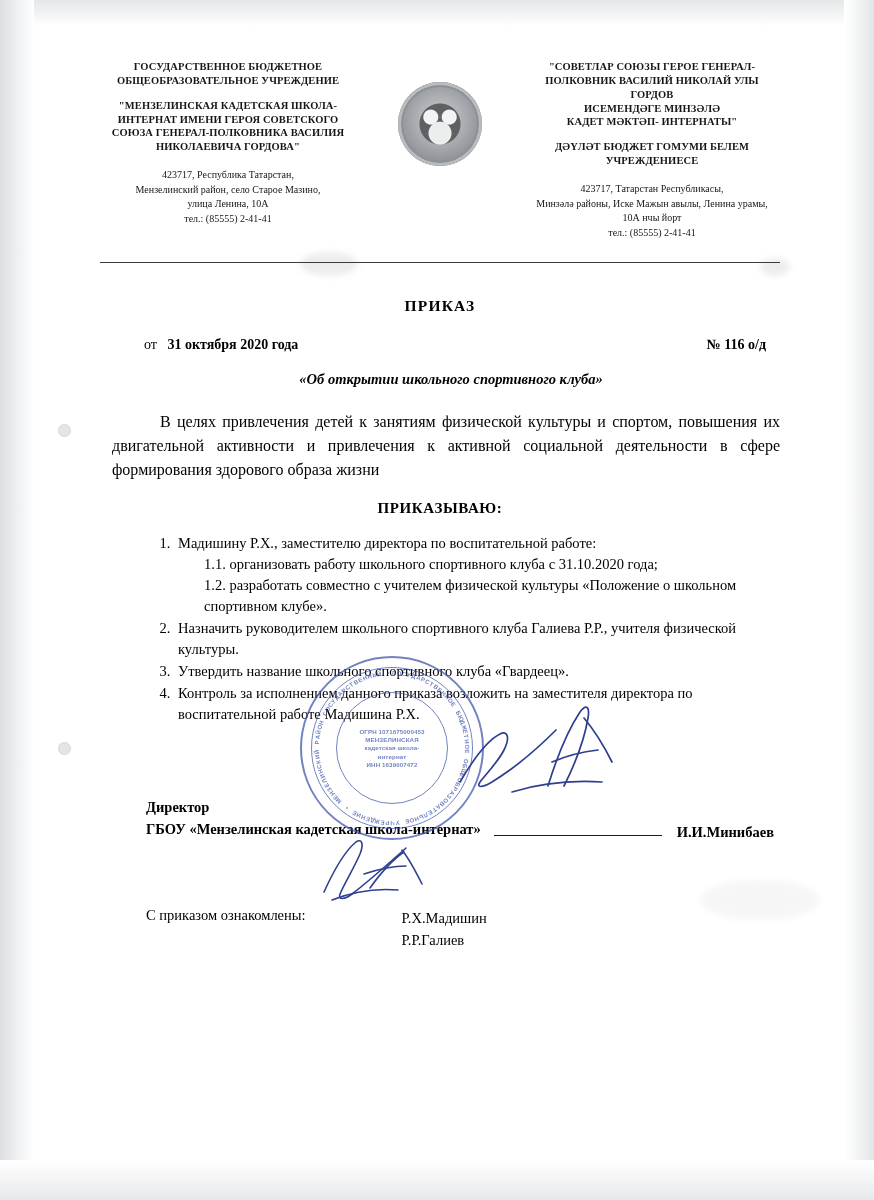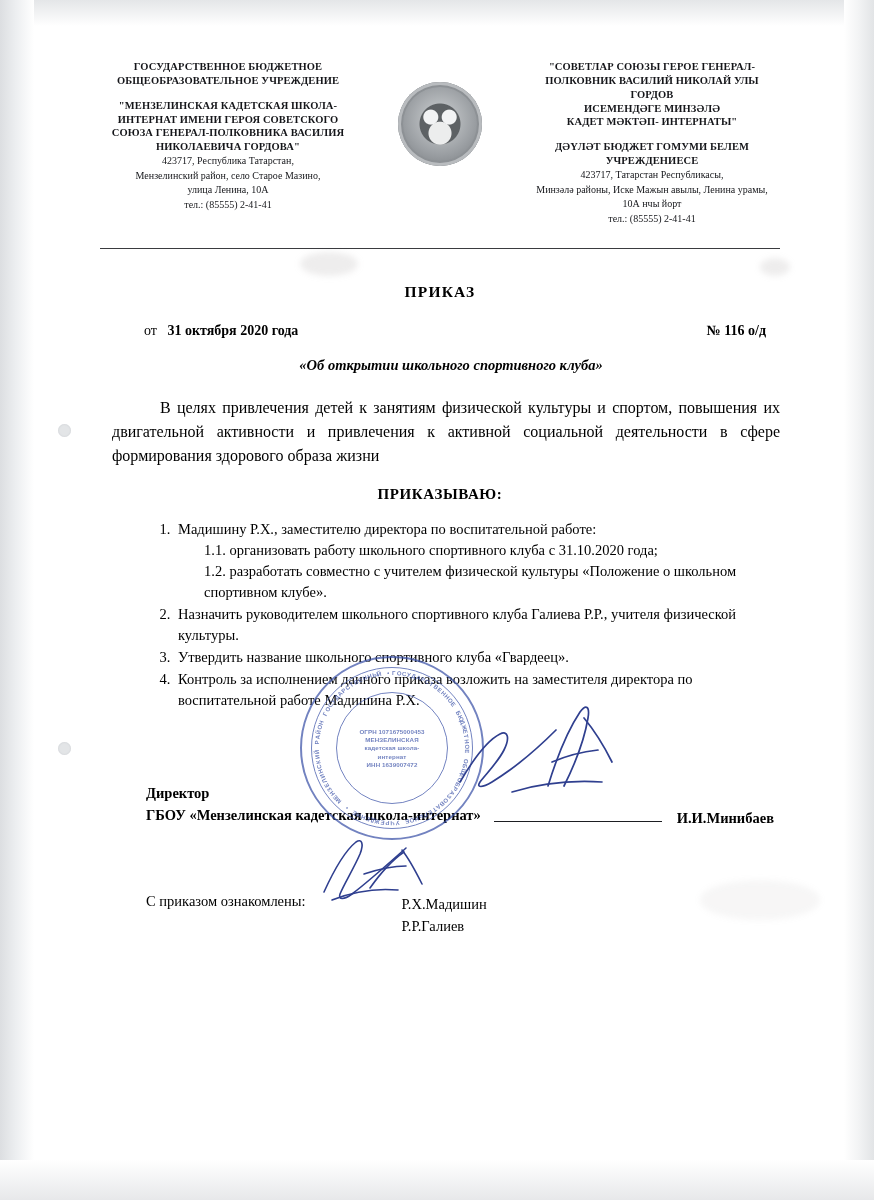--- a/index.html
+++ b/index.html
@@ -78,20 +78,21 @@
     font-size: 10.5px;
     line-height: 1.32;
     color: #15161a;
   }
   .lh-bold {
     font-weight: bold;
     letter-spacing: 0.1px;
   }
   .lh-gap { height: 11px; }
   .lh-addr {
+    margin-top: 14px;
     font-size: 10px;
     line-height: 1.45;
     font-weight: normal;
   }
   .lh-emblem {
     width: 108px;
     display: flex;
     justify-content: center;
     padding-top: 22px;
   }

